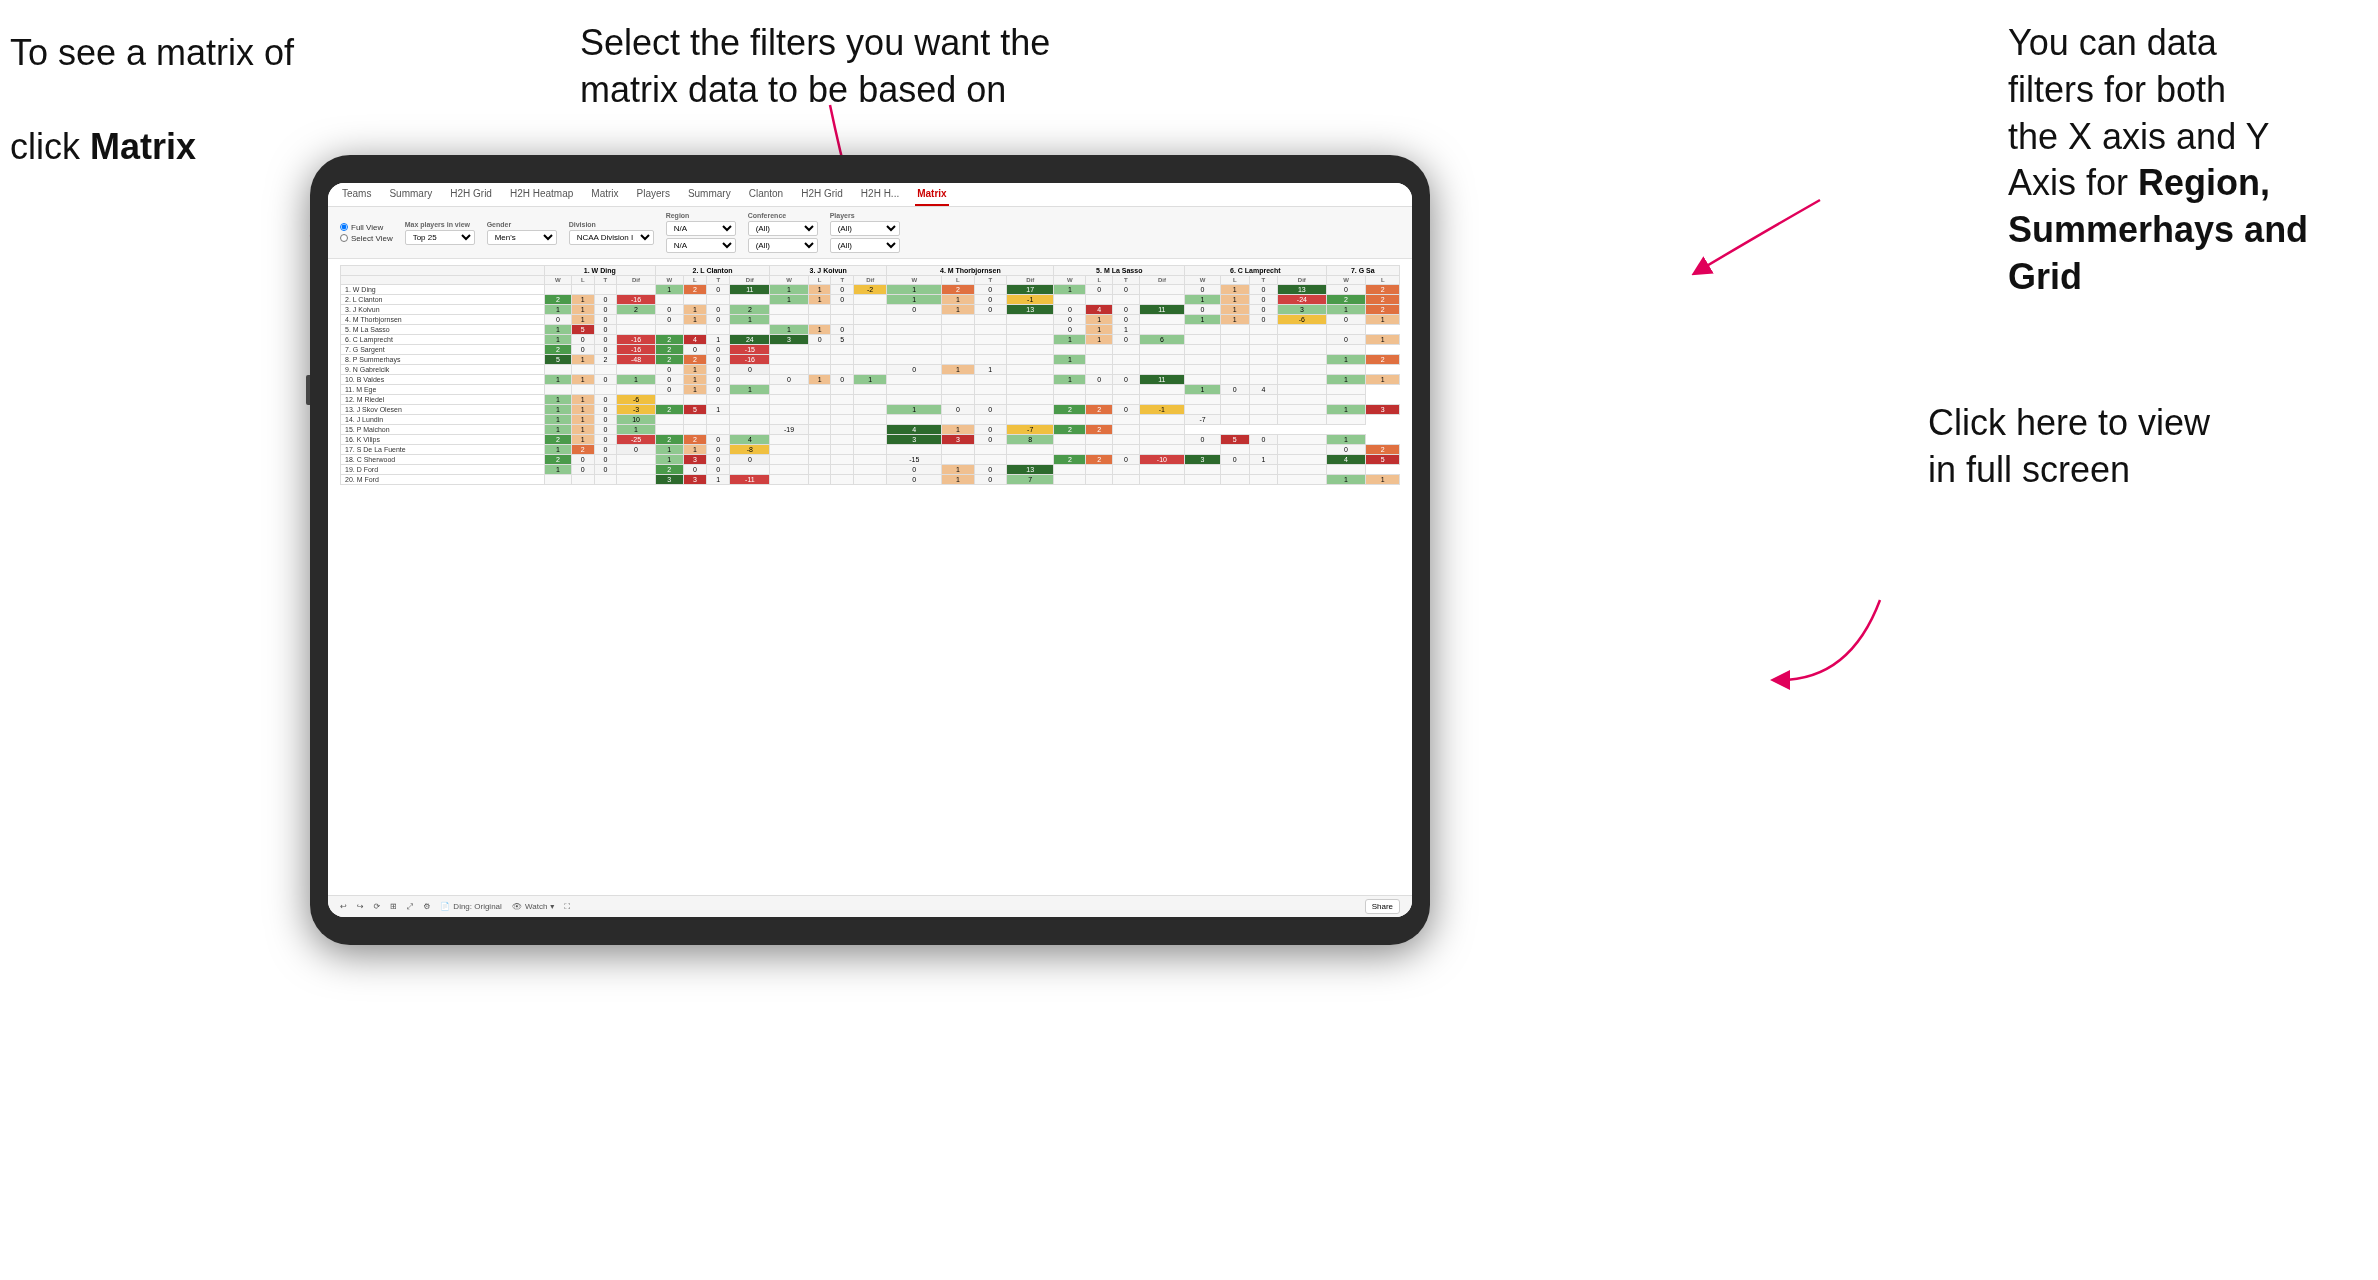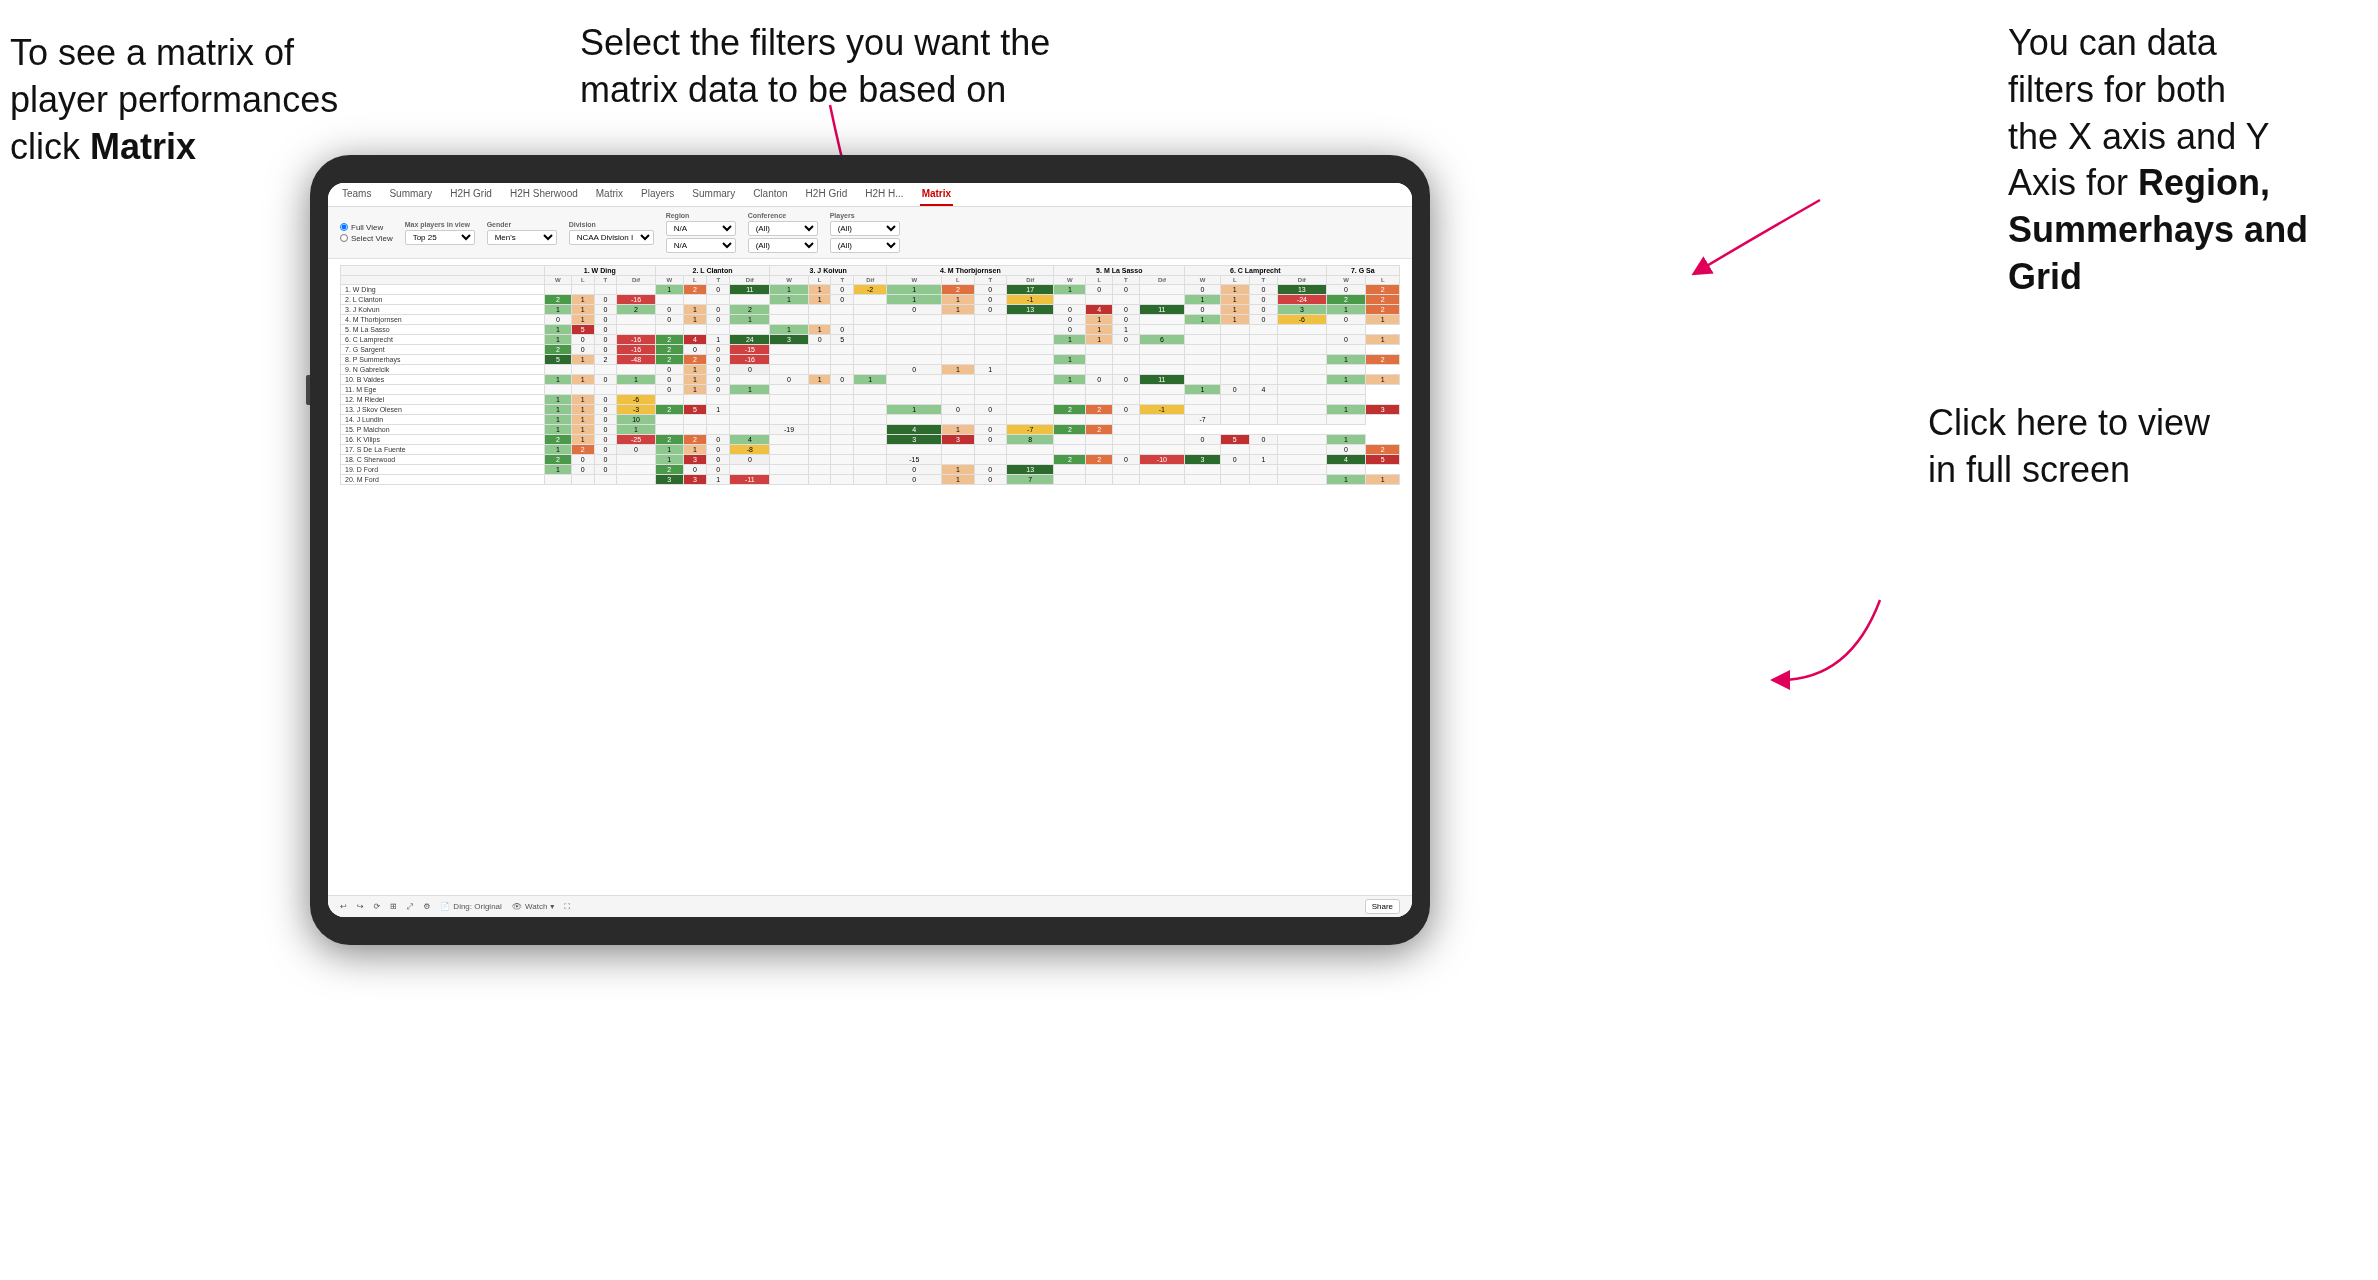--- a/index.html
+++ b/index.html
@@ -266,21 +266,21 @@
   <path d="M 1880 600 Q 1850 680 1780 680" stroke="#e0005a" stroke-width="2.5" fill="none" marker-end="url(#arr)"></path>
   <defs>
     <marker id="arr" markerWidth="8" markerHeight="8" refX="4" refY="4" orient="auto">
       <path d="M0,0 L8,4 L0,8 Z" fill="#e0005a"></path>
     </marker>
   </defs>
 </svg>
 
 <div class="annotation annotation-topleft">
   <span>To see a matrix of</span><br>
-  <span>player performances</span><br>
+  <br>
   <span>click </span><strong>Matrix</strong>
 </div>
 
 <div class="annotation annotation-topmid">
   <span>Select the filters you want the matrix data to be based on</span>
 </div>
 
 <div class="annotation annotation-topright">
   <span>You  can data</span><br>
   <span>filters for both</span><br>
@@ -297,21 +297,21 @@
 
 <div class="tablet-frame">
   <div class="tablet-side-btn"></div>
   <div class="tablet-screen">
 
 
     <div class="tab-bar">
       <span class="tab">Teams</span>
       <span class="tab">Summary</span>
       <span class="tab">H2H Grid</span>
-      <span class="tab">H2H Sherwood</span>
+      <span class="tab">H2H Heatmap</span>
       <span class="tab">Matrix</span>
       <span class="tab">Players</span>
       <span class="tab">Summary</span>
       <span class="tab">Clanton</span>
       <span class="tab">H2H Grid</span>
       <span class="tab">H2H H...</span>
       <span class="tab active">Matrix</span>
     </div>
 
     <div class="filter-row">

